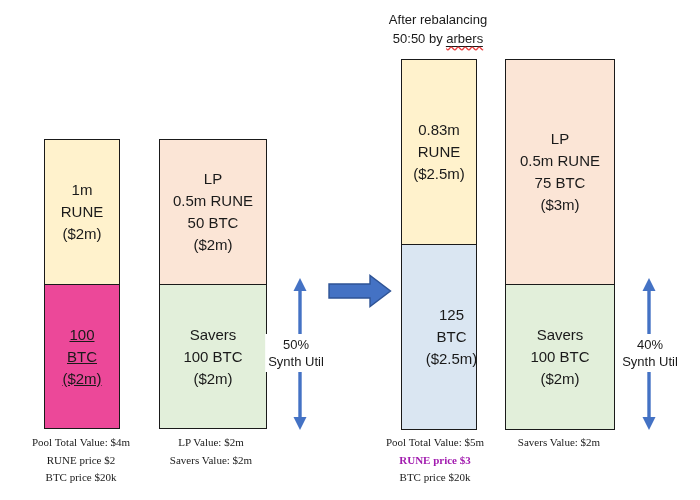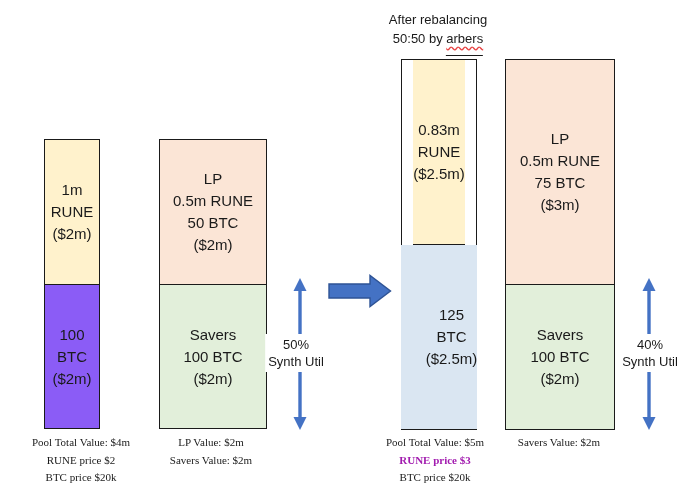--- a/index.html
+++ b/index.html
@@ -9,38 +9,38 @@
   }
   
   .title{
     position:absolute;left:438px;top:10px;transform:translateX(-50%);
     text-align:center;font-size:13px;line-height:19px;white-space:nowrap;
   }
   .underlined-word{
     text-decoration:underline wavy #e84040;
     text-underline-offset:3px;
     border-bottom:1.4px solid #1a1a1a;
-    padding-bottom:9px;
+    padding-bottom:0px;
   }
   
   .bar{
     position:absolute;border:1.5px solid #1a1a1a;box-sizing:border-box;
     display:flex;flex-direction:column;background:#fff;
   }
   .seg{
     display:flex;align-items:center;justify-content:center;text-align:center;
     font-size:15px;line-height:22px;white-space:pre-line;box-sizing:border-box;
   }
   .seg.first{border-bottom:1.5px solid #1a1a1a;}
   .seg.rest{flex:1;}
-  #bar-pool-before{left:44px;top:139px;width:56px;height:290px;}
+  #bar-pool-before{left:44px;top:139px;width:76px;height:290px;}
   #bar-pool-before .first{height:145px;}
   #bar-lp-before{left:159px;top:139px;width:108px;height:290px;}
   #bar-lp-before .first{height:145px;}
-  #bar-pool-after{left:401px;top:59px;width:76px;height:371px;align-items:center;}
+  #bar-pool-after{left:401px;top:59px;width:76px;height:371px;}
   #bar-pool-after .first{height:185px;}
   #bar-lp-after{left:505px;top:59px;width:110px;height:371px;}
   #bar-lp-after .first{height:225px;}
   
   .v-arrow{position:absolute;top:278px;width:16px;height:152px;}
   #v-arrow-before{left:292px;}
   #v-arrow-after{left:641px;}
   .v-arrow-label{
     position:absolute;top:334px;transform:translateX(-50%);
     background:#ffffff;text-align:center;font-size:13px;line-height:17px;
@@ -67,21 +67,21 @@
 
   <div class="title">
     <div>After rebalancing</div>
     <div><span>50:50 by </span><span class="underlined-word">arbers</span></div>
   </div>
 
   <div class="bar" id="bar-pool-before">
     <div class="seg first" style="background: rgb(255, 242, 204);">1m
 RUNE
 ($2m)</div>
-    <div class="seg rest" style="background: #8b5cf6;">100
+    <div class="seg rest" style="background: #ec4899; text-decoration: underline;">100
 BTC
 ($2m)</div>
   </div>
 
   <div class="bar" id="bar-lp-before">
     <div class="seg first" style="background: rgb(251, 229, 214);">LP
 0.5m RUNE
 50 BTC
 ($2m)</div>
     <div class="seg rest" style="background: rgb(226, 239, 218);">Savers

